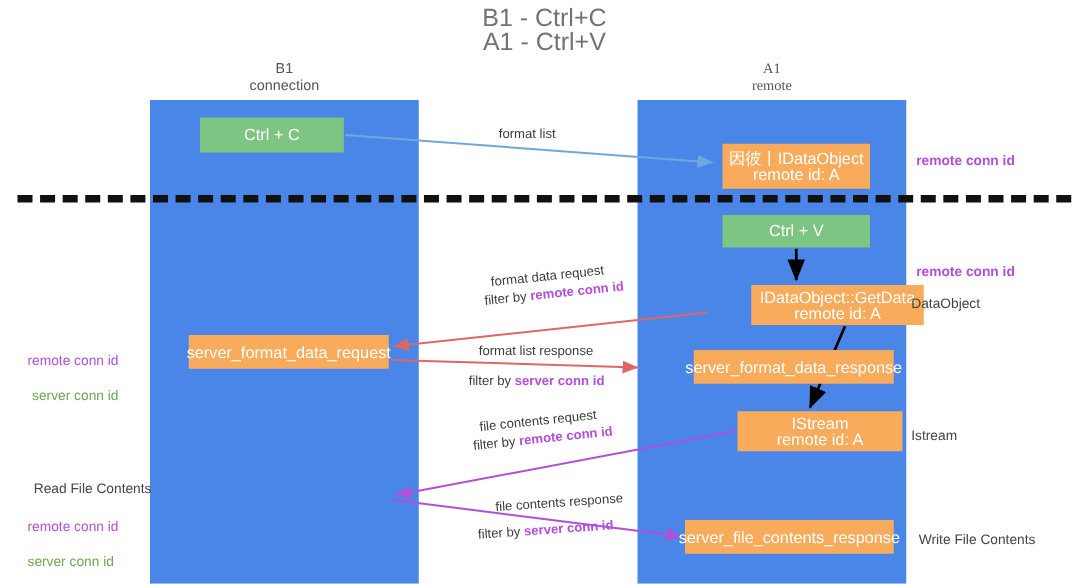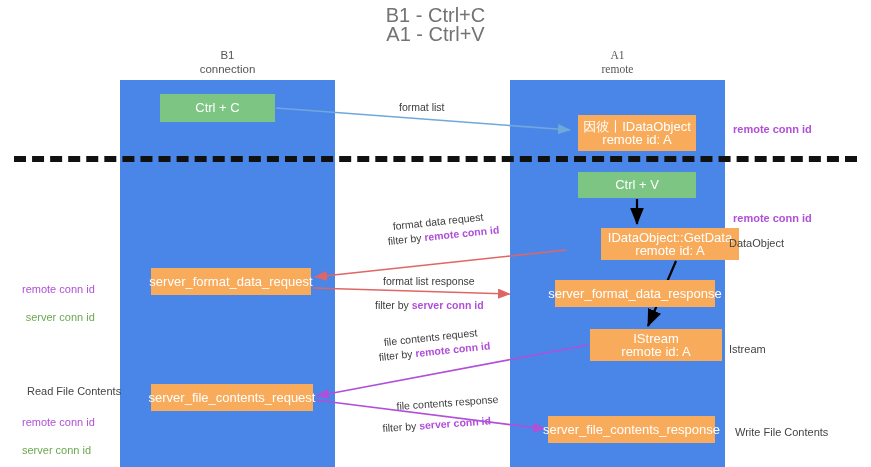--- a/index.html
+++ b/index.html
@@ -124,21 +124,20 @@
   <div class="box green" id="box-ctrlc">Ctrl + C</div>
   <div class="box orange" id="box-idataobject">因彼丨IDataObject
 remote id: A</div>
   <div class="box green" id="box-ctrlv">Ctrl + V</div>
   <div class="box orange" id="box-getdata">IDataObject::GetData
 remote id: A</div>
   <div class="box orange" id="box-fmt-req">server_format_data_request</div>
   <div class="box orange" id="box-fmt-res">server_format_data_response</div>
   <div class="box orange" id="box-istream">IStream
 remote id: A</div>
-  <div class="box orange" id="box-fc-req">server_file_contents_request</div>
   <div class="box orange" id="box-fc-res">server_file_contents_response</div>
 
   <div class="divider"></div>
 
   <div class="flabel" style="left:399px;top:100px;">format list</div>
 
   <div class="flabel" style="left:392px;top:219px;transform:rotate(-6deg);transform-origin:left top;">format data request</div>
   <div class="flabel" style="left:387px;top:234px;transform:rotate(-6deg);transform-origin:left top;">
     <span>filter by </span><b class="purple">remote conn id</b>
   </div>

